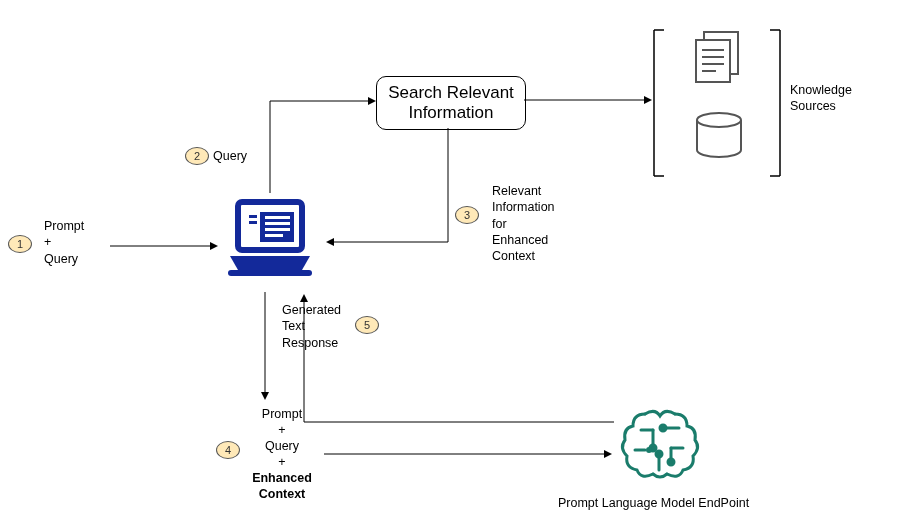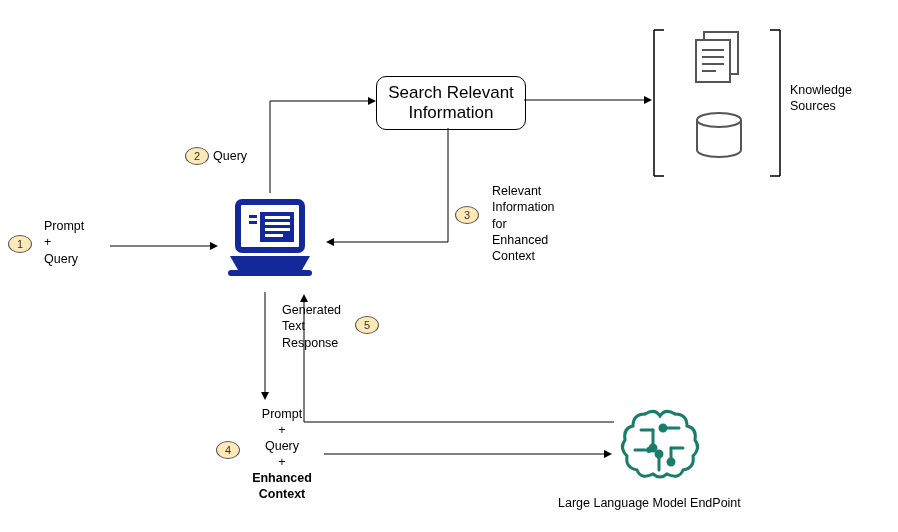--- a/index.html
+++ b/index.html
@@ -169,18 +169,18 @@
     <line x1="20" y1="50" x2="30" y2="50"></line>
     <circle cx="34" cy="50" r="3" fill="#1A7C6B" stroke="none"></circle>
     <line x1="68" y1="48" x2="56" y2="48"></line>
     <line x1="56" y1="48" x2="56" y2="58"></line>
     <circle cx="56" cy="62" r="3" fill="#1A7C6B"></circle>
     <line x1="44" y1="58" x2="44" y2="70"></line>
     <circle cx="44" cy="54" r="3" fill="#1A7C6B"></circle>
   </g>
 </svg>
 
-<div class="label" style="left:558px; top:495px; width:210px;">Large Language Model EndPoint</div>
+<div class="label" style="left:558px; top:495px; width:210px;">Prompt Language Model EndPoint</div>
 
 <svg class="abs" style="left:298px; top:290px;" width="320" height="140">
   <path d="M316 132 L6 132 L6 12" fill="none" stroke="#000" stroke-width="1"></path>
   <polygon points="2,12 6,4 10,12" fill="#000"></polygon>
 </svg>
 
 </body></html>

